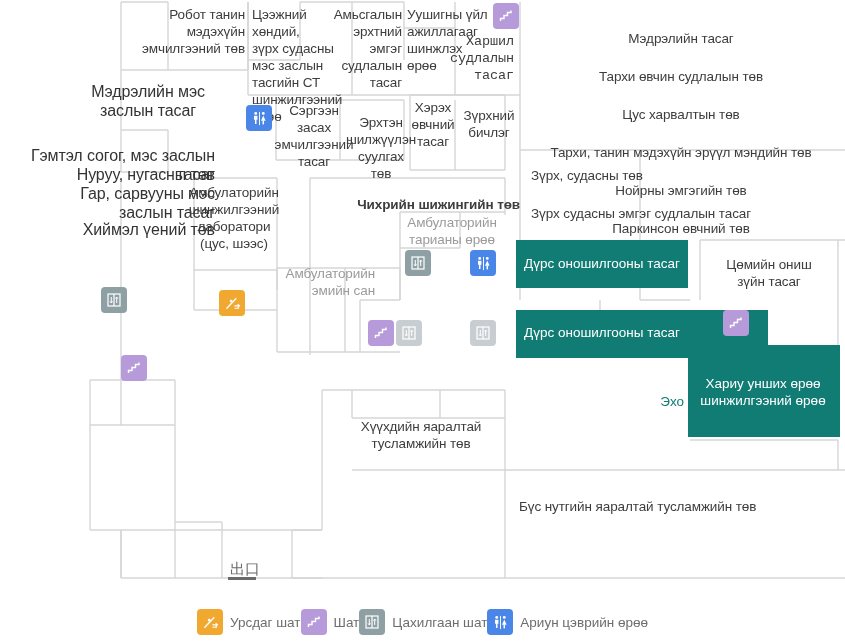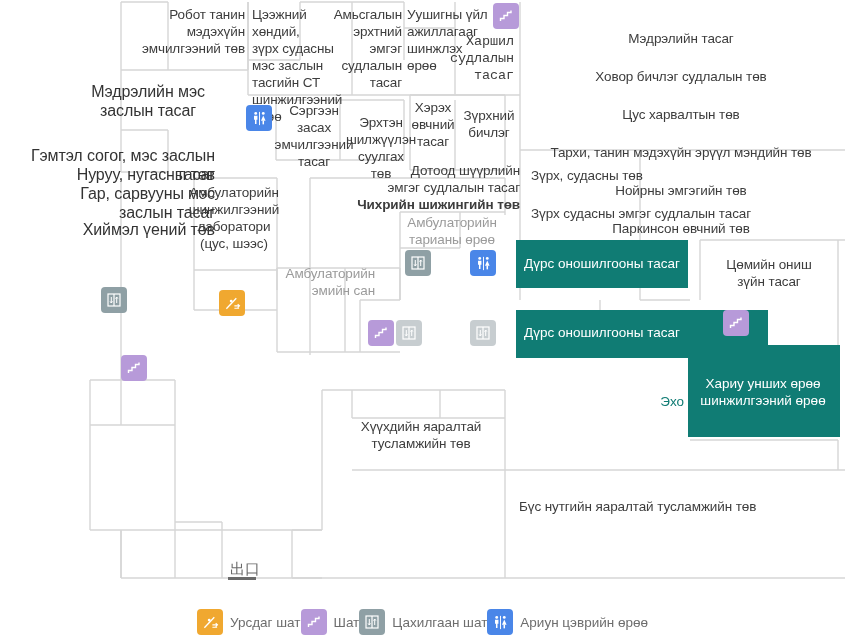--- a/index.html
+++ b/index.html
@@ -262,22 +262,20 @@
 
   <div class="lbl r big" style="left:10px;top:146px;width:205px;">Гэмтэл согог, мэс заслын тасаг</div>
 
   <div class="lbl r big" style="left:10px;top:165px;width:205px;">Нуруу, нугасны төв</div>
 
   <div class="lbl r big" style="left:10px;top:184px;width:205px;">Гар, сарвууны мэс
 заслын тасаг</div>
 
   <div class="lbl r big" style="left:10px;top:220px;width:205px;">Хиймэл үений төв</div>
 
-  <div class="lbl r" style="left:330px;top:162px;width:190px;">Дотоод шүүрлийн
-эмгэг судлалын тасаг</div>
 
   <div class="lbl r" style="left:330px;top:196px;width:190px;font-weight:bold;">Чихрийн шижингийн төв</div>
 
   <div class="lbl c" style="left:188px;top:184px;width:92px;">Амбулаторийн
 шинжилгээний
 лаборатори
 (цус, шээс)</div>
 
   <div class="lbl r gray" style="left:265px;top:265px;width:110px;">Амбулаторийн
 эмийн сан</div>
@@ -289,21 +287,21 @@
 зүйн тасаг</div>
 
   <div class="lbl c" style="left:334px;top:418px;width:174px;">Хүүхдийн яаралтай
 тусламжийн төв</div>
 
 
   <div class="lbl l" style="left:519px;top:498px;width:330px;">Бүс нутгийн яаралтай тусламжийн төв</div>
 
   <div class="lbl l" style="left:531px;top:10px;width:300px;line-height:19px;text-align:center;">
     <div>Мэдрэлийн тасаг</div>
-    <div>Ховор бичлэг судлалын төв</div>
+    <div>Тархи өвчин судлалын төв</div>
     <div>Цус харвалтын төв</div>
     <div>Тархи, танин мэдэхүйн эрүүл мэндийн төв</div>
     <div>Нойрны эмгэгийн төв</div>
     <div>Паркинсон өвчний төв</div>
   </div>
 
   <div class="lbl l" style="left:531px;top:147px;width:310px;line-height:19px;">
     <div>Зүрх, судасны төв</div>
     <div>Зүрх судасны эмгэг судлалын тасаг</div>
   </div>

